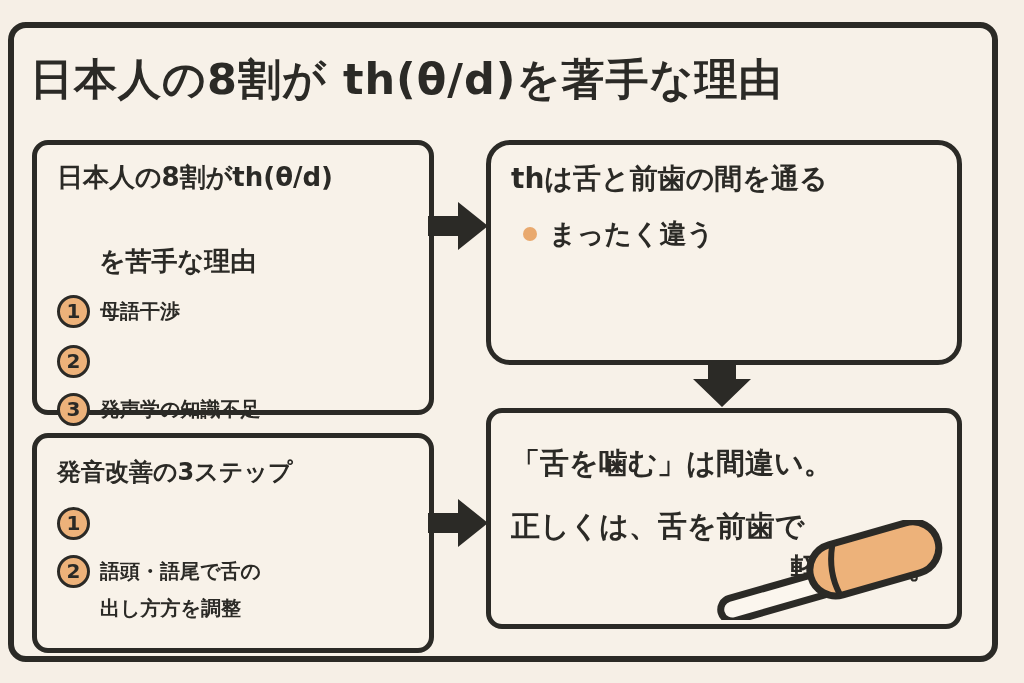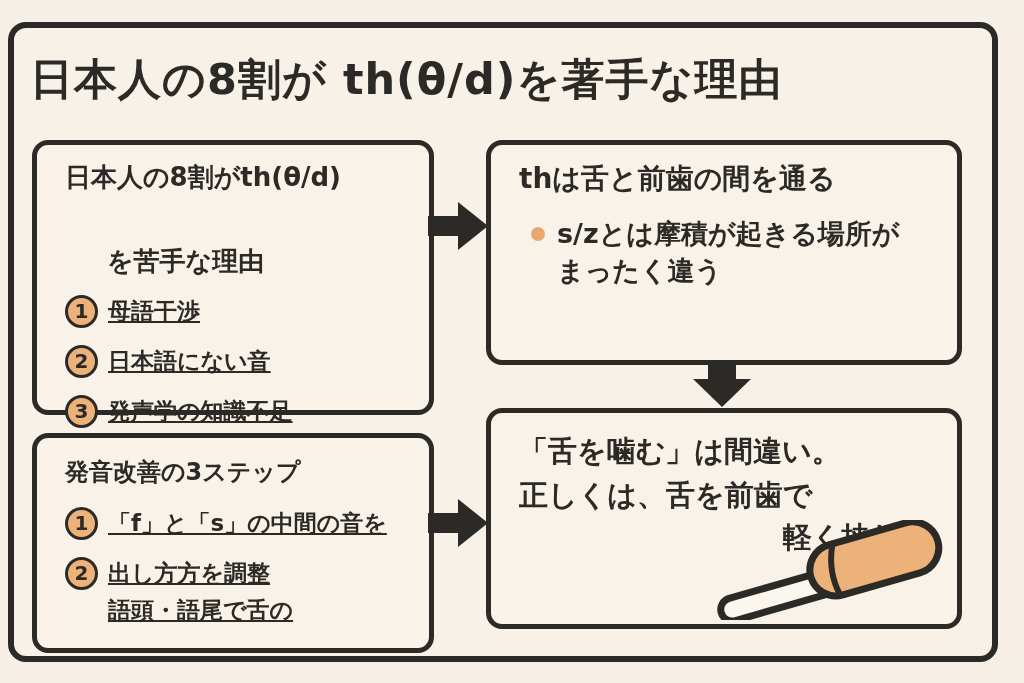--- a/index.html
+++ b/index.html
@@ -21,47 +21,47 @@
   }
   .title{
     position:absolute;left:30px;top:54px;
     font-size:43px;line-height:50px;letter-spacing:1px;
     white-space:nowrap;
   }
   .box{
     position:absolute;box-sizing:border-box;
     border:5px solid #2b2a26;border-radius:16px;
     background:#f8f2e9;
-    padding:14px 28px;
+    padding:14px 20px;
   }
   .box-tl{left:32px;top:140px;width:402px;height:275px;}
-  .box-tr{left:486px;top:140px;width:476px;height:225px;}
+  .box-tr{left:486px;top:140px;width:476px;height:225px;border-radius:24px;}
   .box-bl{left:32px;top:433px;width:402px;height:220px;}
   .box-br{left:486px;top:408px;width:476px;height:221px;}
   .h-line{font-size:26px;line-height:37px;white-space:nowrap;}
   .h-line.indent{padding-left:42px;margin-top:47px;}
   .tr-head{font-size:28px;line-height:40px;white-space:nowrap;}
   .item{display:flex;align-items:flex-start;margin-top:13px;}
   .circle-num{
     flex:0 0 auto;
     width:33px;height:33px;margin-right:10px;margin-top:2px;
     border:3px solid #2b2a26;border-radius:50%;
     background:#edb27a;
     box-sizing:border-box;
     font-size:20px;line-height:27px;text-align:center;
   }
-  .item-text{font-size:23px;line-height:37px;white-space:nowrap;text-decoration:underline;}
+  .item-text{font-size:20px;line-height:37px;white-space:nowrap;}
   .bullet{display:flex;align-items:flex-start;margin-top:16px;padding-left:12px;}
   .bullet-dot{
     flex:0 0 auto;width:14px;height:14px;border-radius:50%;
     background:#e9a96e;margin-right:12px;margin-top:12px;
   }
   .bullet-text{font-size:27px;line-height:37px;white-space:nowrap;}
-  .br-line1{font-size:29px;line-height:40px;margin-top:4px;white-space:nowrap;}
-  .br-line2{font-size:29px;line-height:42px;margin-top:3px;white-space:nowrap;}
+  .br-line1{font-size:29px;line-height:40px;margin-top:16px;white-space:nowrap;}
+  .br-line2{font-size:29px;line-height:42px;margin-top:22px;white-space:nowrap;}
   .br-line3{font-size:29px;line-height:42px;white-space:nowrap;text-align:right;}
   .arrow{position:absolute;}
   .arrow-right-1{left:428px;top:197px;}
   .arrow-right-2{left:428px;top:494px;}
   .arrow-down-1{left:692px;top:363px;}
   .pencil{position:absolute;right:8px;bottom:4px;}
 </style>
 </head>
 <body>
 
@@ -73,50 +73,47 @@
 
   <div class="box box-tl">
     <div class="h-line">日本人の8割がth(θ/d)</div>
     <div class="h-line indent">を苦手な理由</div>
     <div class="item">
       <div class="circle-num">1</div>
       <div class="item-text">母語干渉</div>
     </div>
     <div class="item">
       <div class="circle-num">2</div>
-      <div class="item-text">日本語にない音</div>
     </div>
     <div class="item">
       <div class="circle-num">3</div>
       <div class="item-text">発声学の知識不足</div>
     </div>
   </div>
 
   <div class="box box-tr">
     <div class="tr-head">thは舌と前歯の間を通る</div>
     <div class="bullet">
       <div class="bullet-dot"></div>
       <div>
-        <div class="bullet-text">s/zとは摩積が起きる場所が</div>
         <div class="bullet-text">まったく違う</div>
       </div>
     </div>
   </div>
 
   <div class="box box-bl">
     <div class="h-line" style="font-size:24px;line-height:40px;">発音改善の3ステップ</div>
     <div class="item">
       <div class="circle-num">1</div>
-      <div class="item-text">「f」と「s」の中間の音を</div>
     </div>
     <div class="item">
       <div class="circle-num">2</div>
       <div>
+        <div class="item-text">語頭・語尾で舌の</div>
         <div class="item-text">出し方方を調整</div>
-        <div class="item-text">語頭・語尾で舌の</div>
       </div>
     </div>
   </div>
 
   <div class="box box-br">
     <div class="br-line1">「舌を噛む」は間違い。</div>
     <div class="br-line2">正しくは、舌を前歯で</div>
     <div class="br-line3">軽く挟む。</div>
     <svg class="pencil" width="240" height="100" viewBox="0 0 240 100">
       <g transform="rotate(-16 120 55)">

